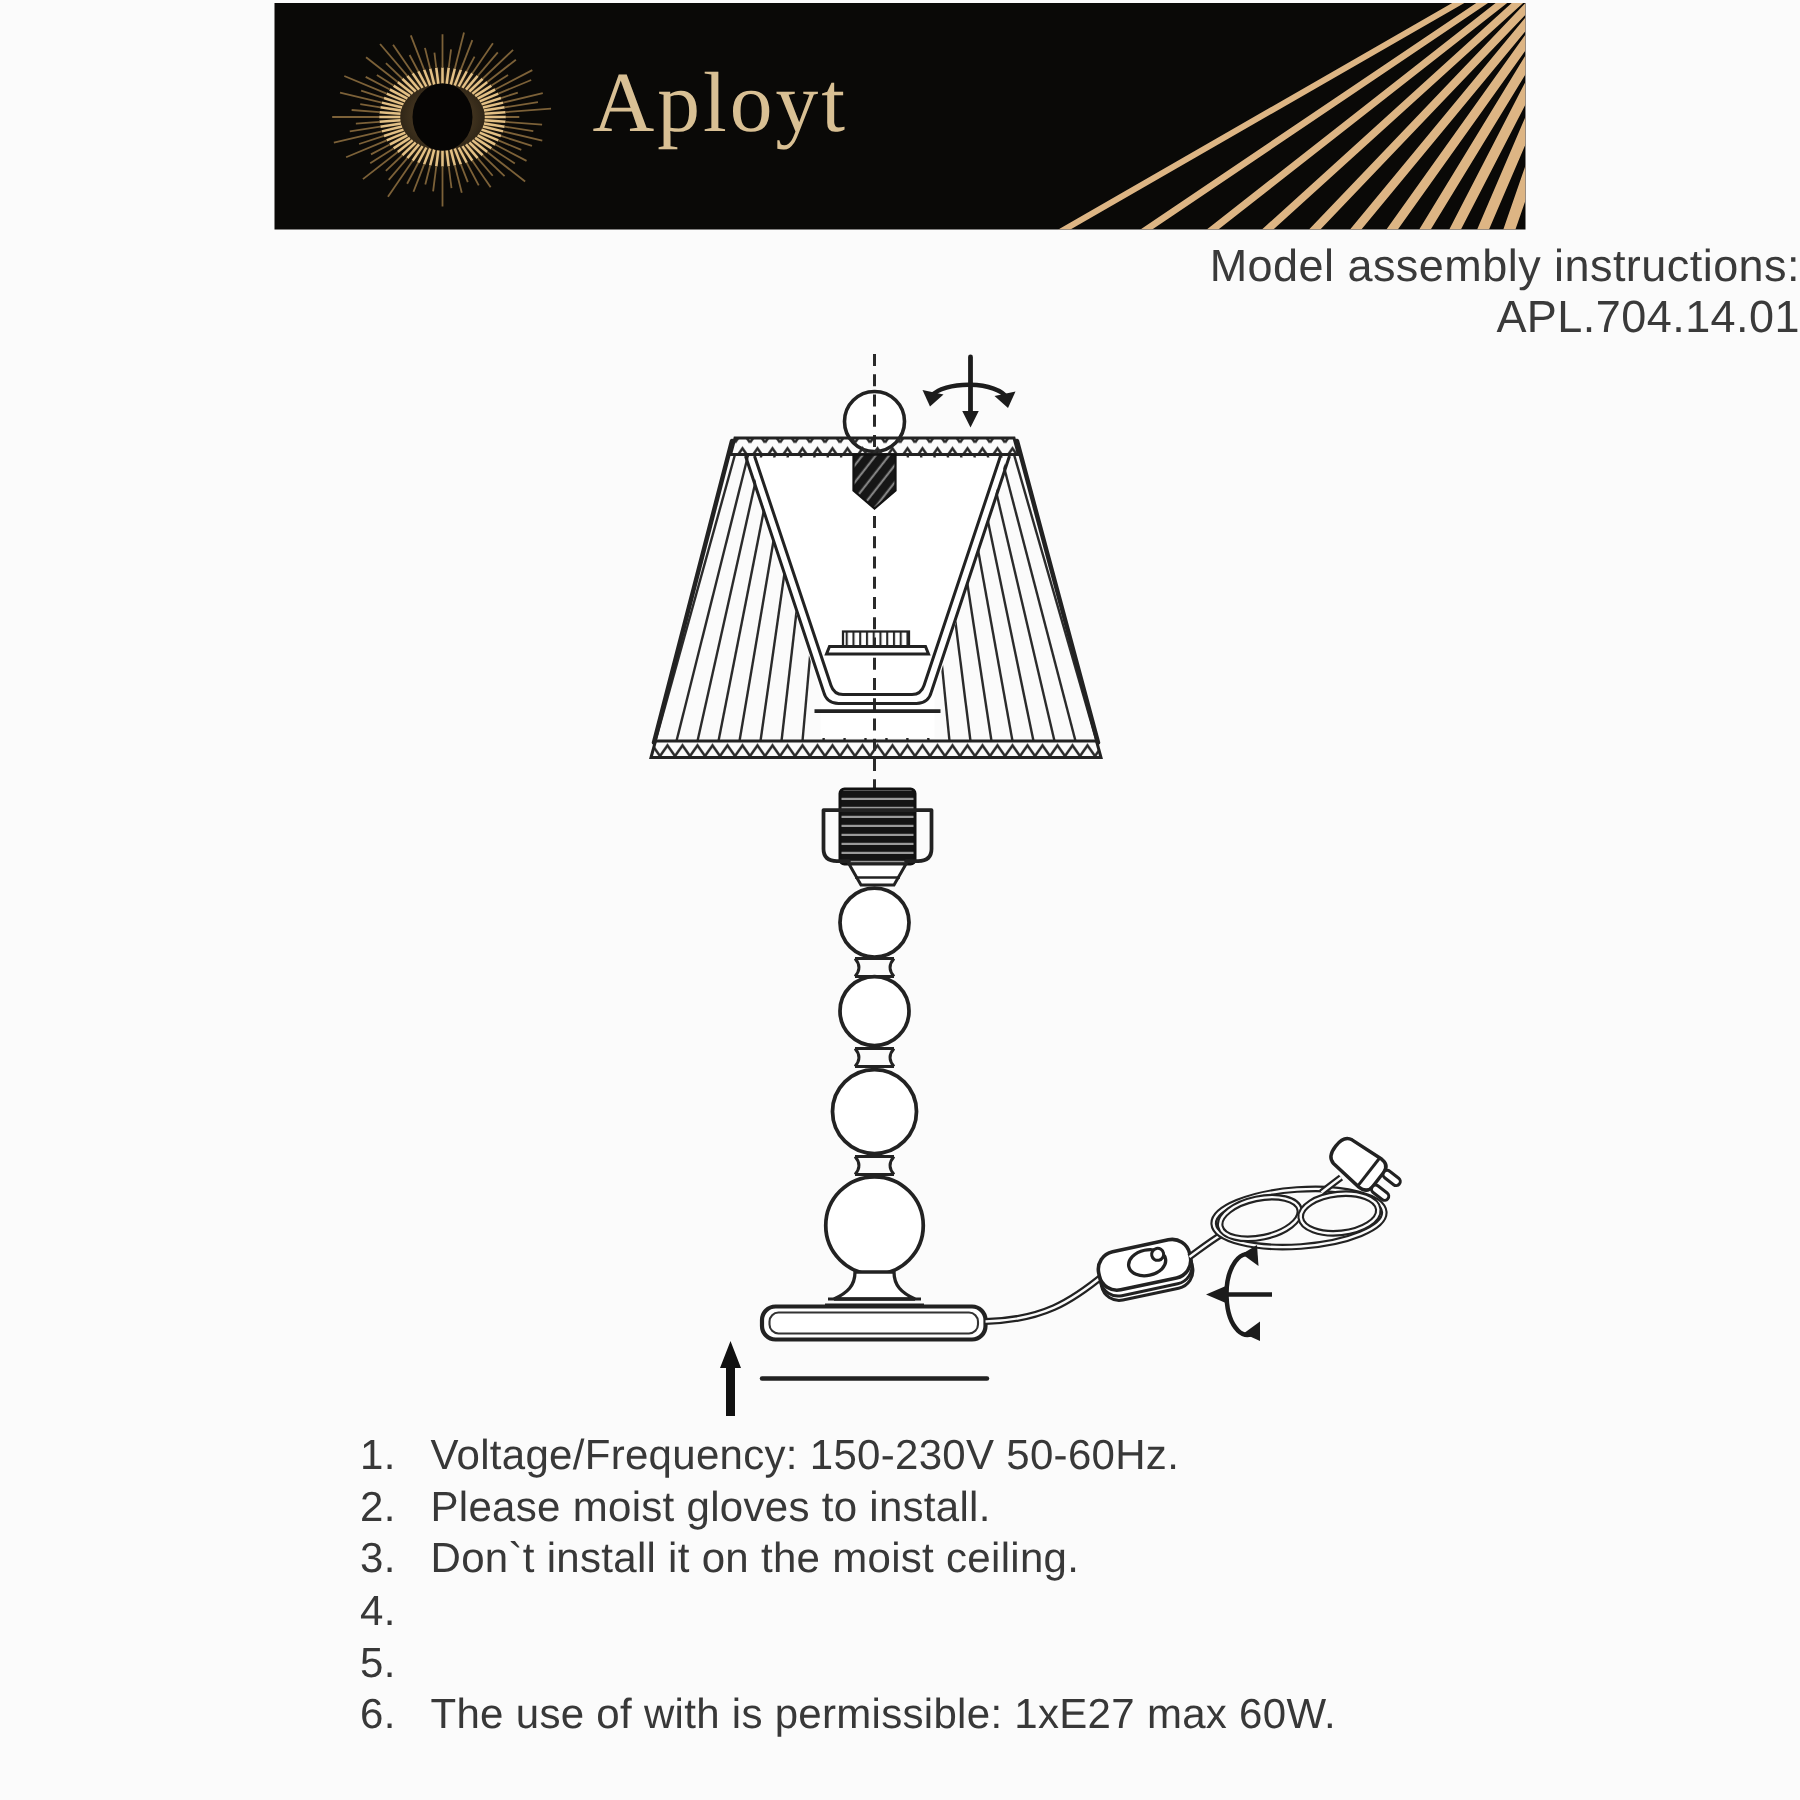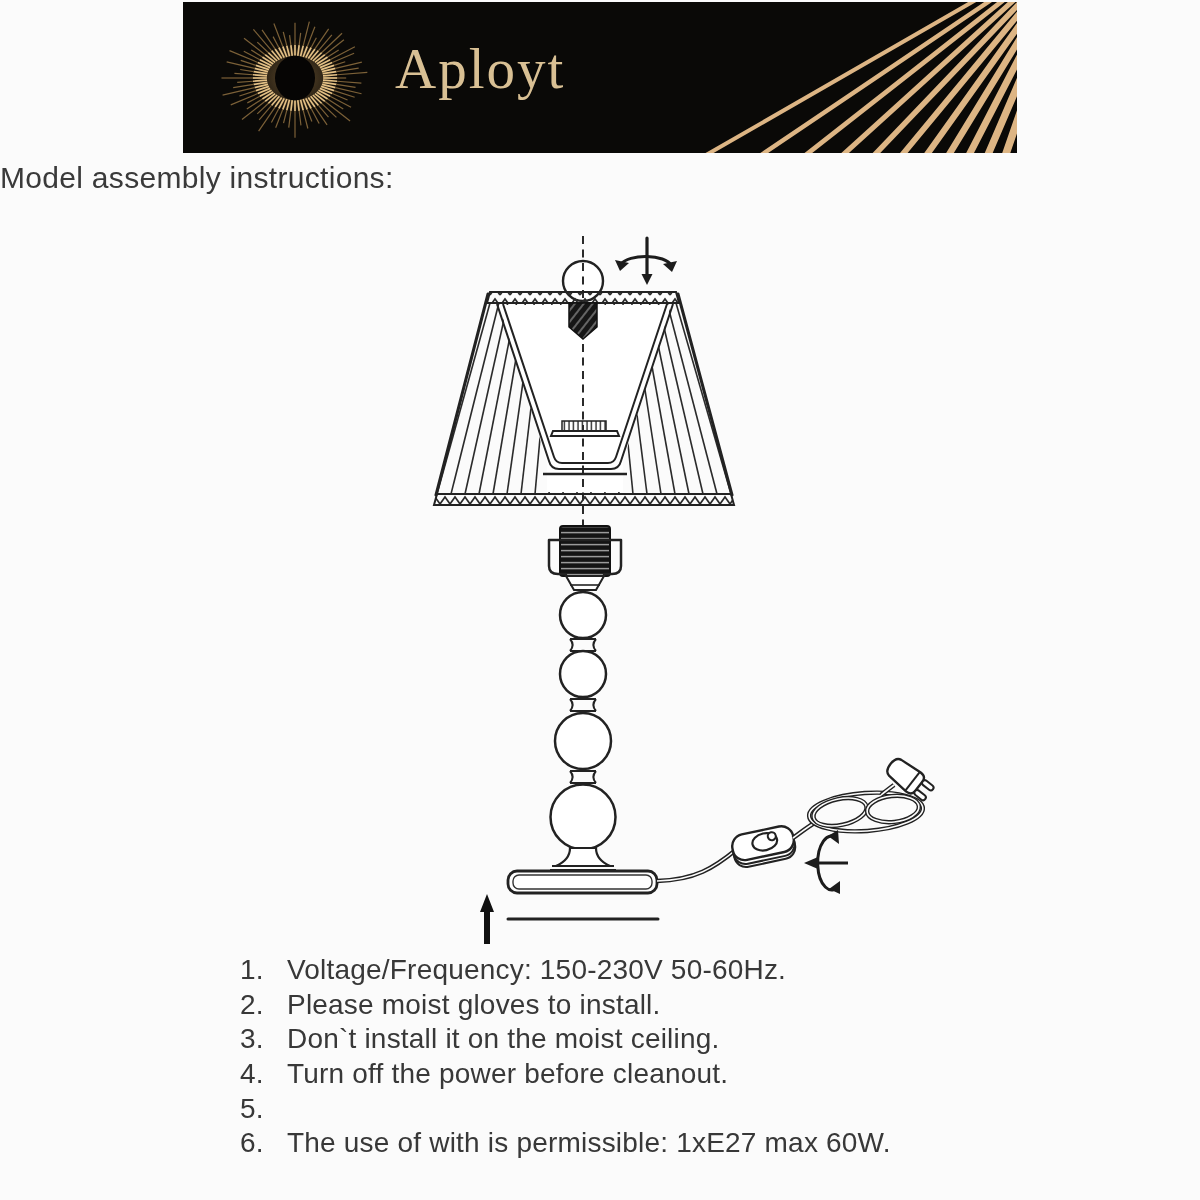--- a/index.html
+++ b/index.html
@@ -4,21 +4,21 @@
 <style>
   html,body{margin:0;padding:0;background:#ffffff;}
   .page{position:relative;width:1200px;height:1200px;background:#fbfbfb;overflow:hidden;
         font-family:"Liberation Sans", sans-serif;}
   
   .banner{position:absolute;left:183px;top:2px;width:834px;height:151px;background:#0a0907;overflow:hidden;}
   .banner svg{position:absolute;left:0;top:0;}
   .brand{position:absolute;left:212px;top:34px;font-family:"Liberation Serif", serif;
          font-weight:400;font-size:57px;letter-spacing:2px;color:#d9c094;}
   
-  .title-block{position:absolute;left:0;top:161px;width:1200px;text-align:left;
+  .title-block{position:absolute;left:0;top:161px;width:1200px;text-align:right;
                color:#3a3a3a;font-size:30px;font-weight:500;line-height:34px;letter-spacing:.3px;}
   
   .diagram{position:absolute;left:0;top:0;width:1200px;height:1200px;}
   
   .instructions{position:absolute;left:240px;top:953px;margin:0;padding:0;list-style:none;
                 color:#383838;font-size:28px;letter-spacing:.2px;}
   .instructions li{display:flex;height:34.6px;align-items:center;}
   .instructions .num{width:47px;flex:0 0 47px;}
   .instructions .txt{white-space:nowrap;}
 </style>
@@ -181,20 +181,21 @@
           <line x1="897" y1="-62" x2="-283.4025329420058" y2="863.553812711123" stroke="#ddb584" stroke-width="4.76" stroke-linecap="round"></line>
           <line x1="897" y1="-62" x2="-346.5563588325624" y2="776.7893552061204" stroke="#ddb584" stroke-width="4.4" stroke-linecap="round"></line>
           <line x1="897" y1="-62" x2="-403.34512340340416" y2="685.7316096307455" stroke="#ddb584" stroke-width="4.04" stroke-linecap="round"></line>
         </g>
     </svg>
     <div class="brand">Aployt</div>
   </header>
 
   <div class="title-block">
     <div>Model assembly instructions:</div>
+    <div>APL.704.14.01</div>
   </div>
 
   <svg class="diagram" viewBox="0 0 1200 1200">
     <defs>
       <pattern id="p-zig" width="10" height="11" patternUnits="userSpaceOnUse">
         <path d="M0 9 L5 2 L10 9" fill="none" stroke="#2a2a2a" stroke-width="1.7"></path>
       </pattern>
       <pattern id="p-hs" width="8" height="6" patternUnits="userSpaceOnUse">
         <rect width="8" height="6" fill="#141414"></rect>
         <path d="M0 4.6 H8" stroke="#9a9a9a" stroke-width="1.5"></path>
@@ -338,21 +339,20 @@
     <li>
       <span class="num">2.</span>
       <span class="txt">Please moist gloves to install.</span>
       </li>
     <li>
       <span class="num">3.</span>
       <span class="txt">Don`t install it on the moist ceiling.</span>
       </li>
     <li>
       <span class="num">4.</span>
-      <span class="txt">Turn off the power before cleanout.</span>
       </li>
     <li>
       <span class="num">5.</span>
       </li>
     <li>
       <span class="num">6.</span>
       <span class="txt">The use of with is permissible: 1xE27 max 60W.</span>
       </li>
   </ol>
 

